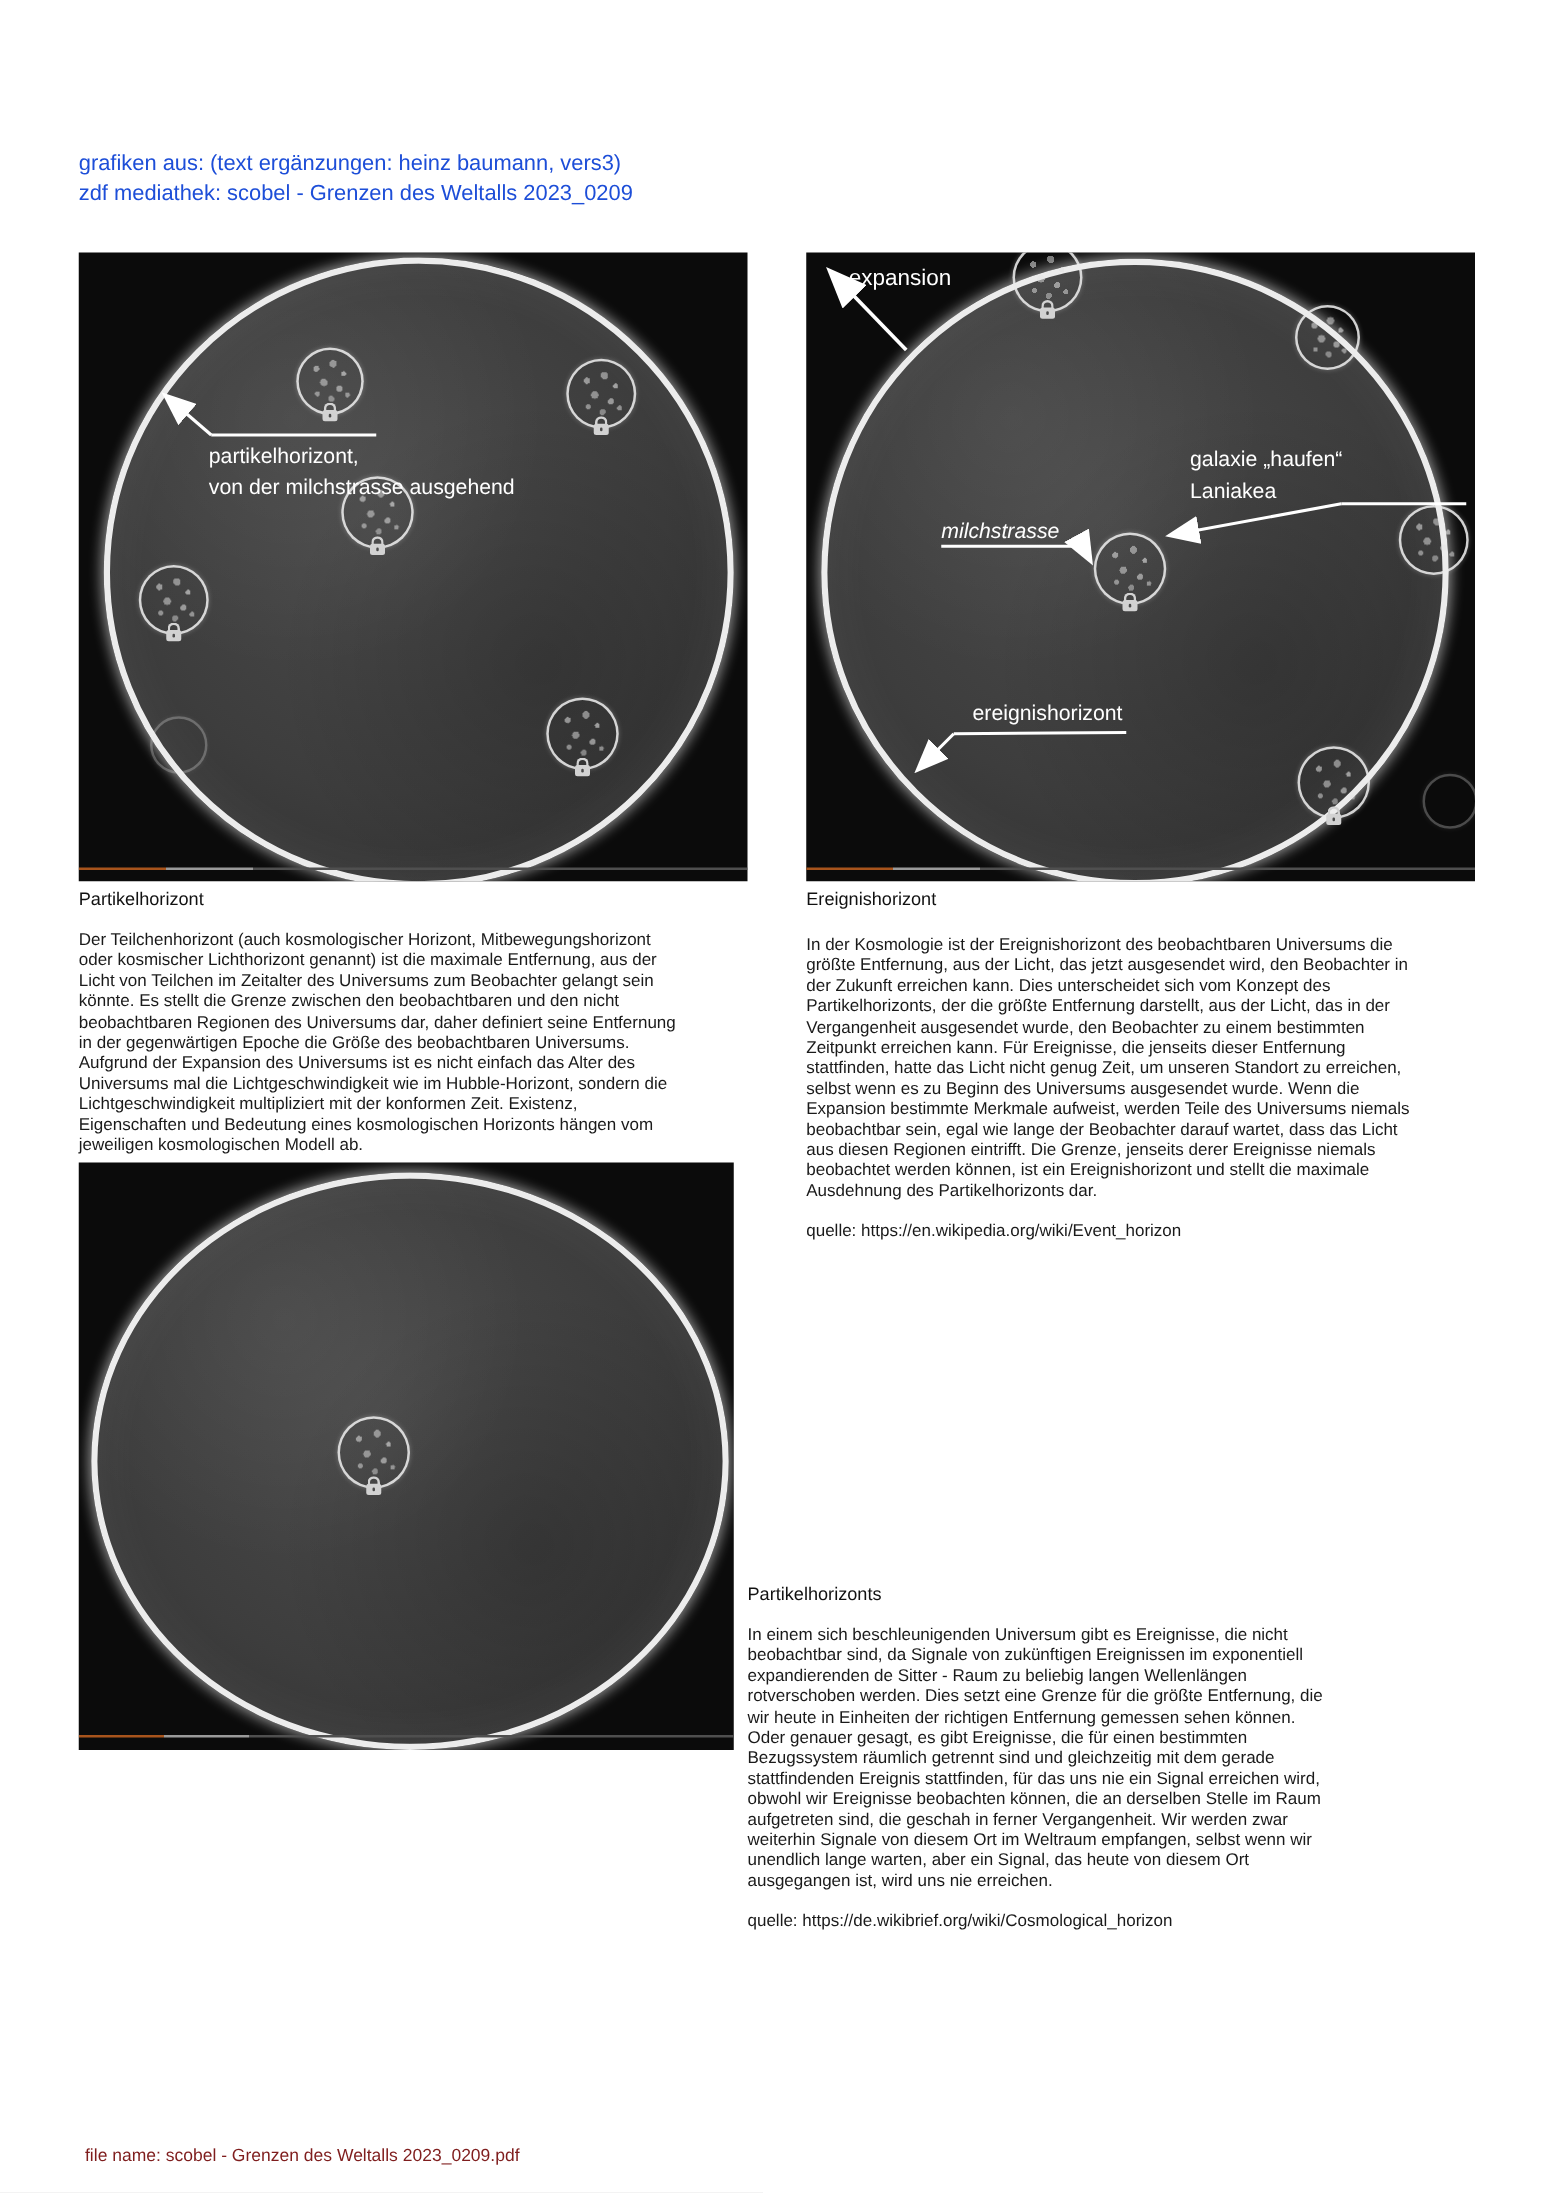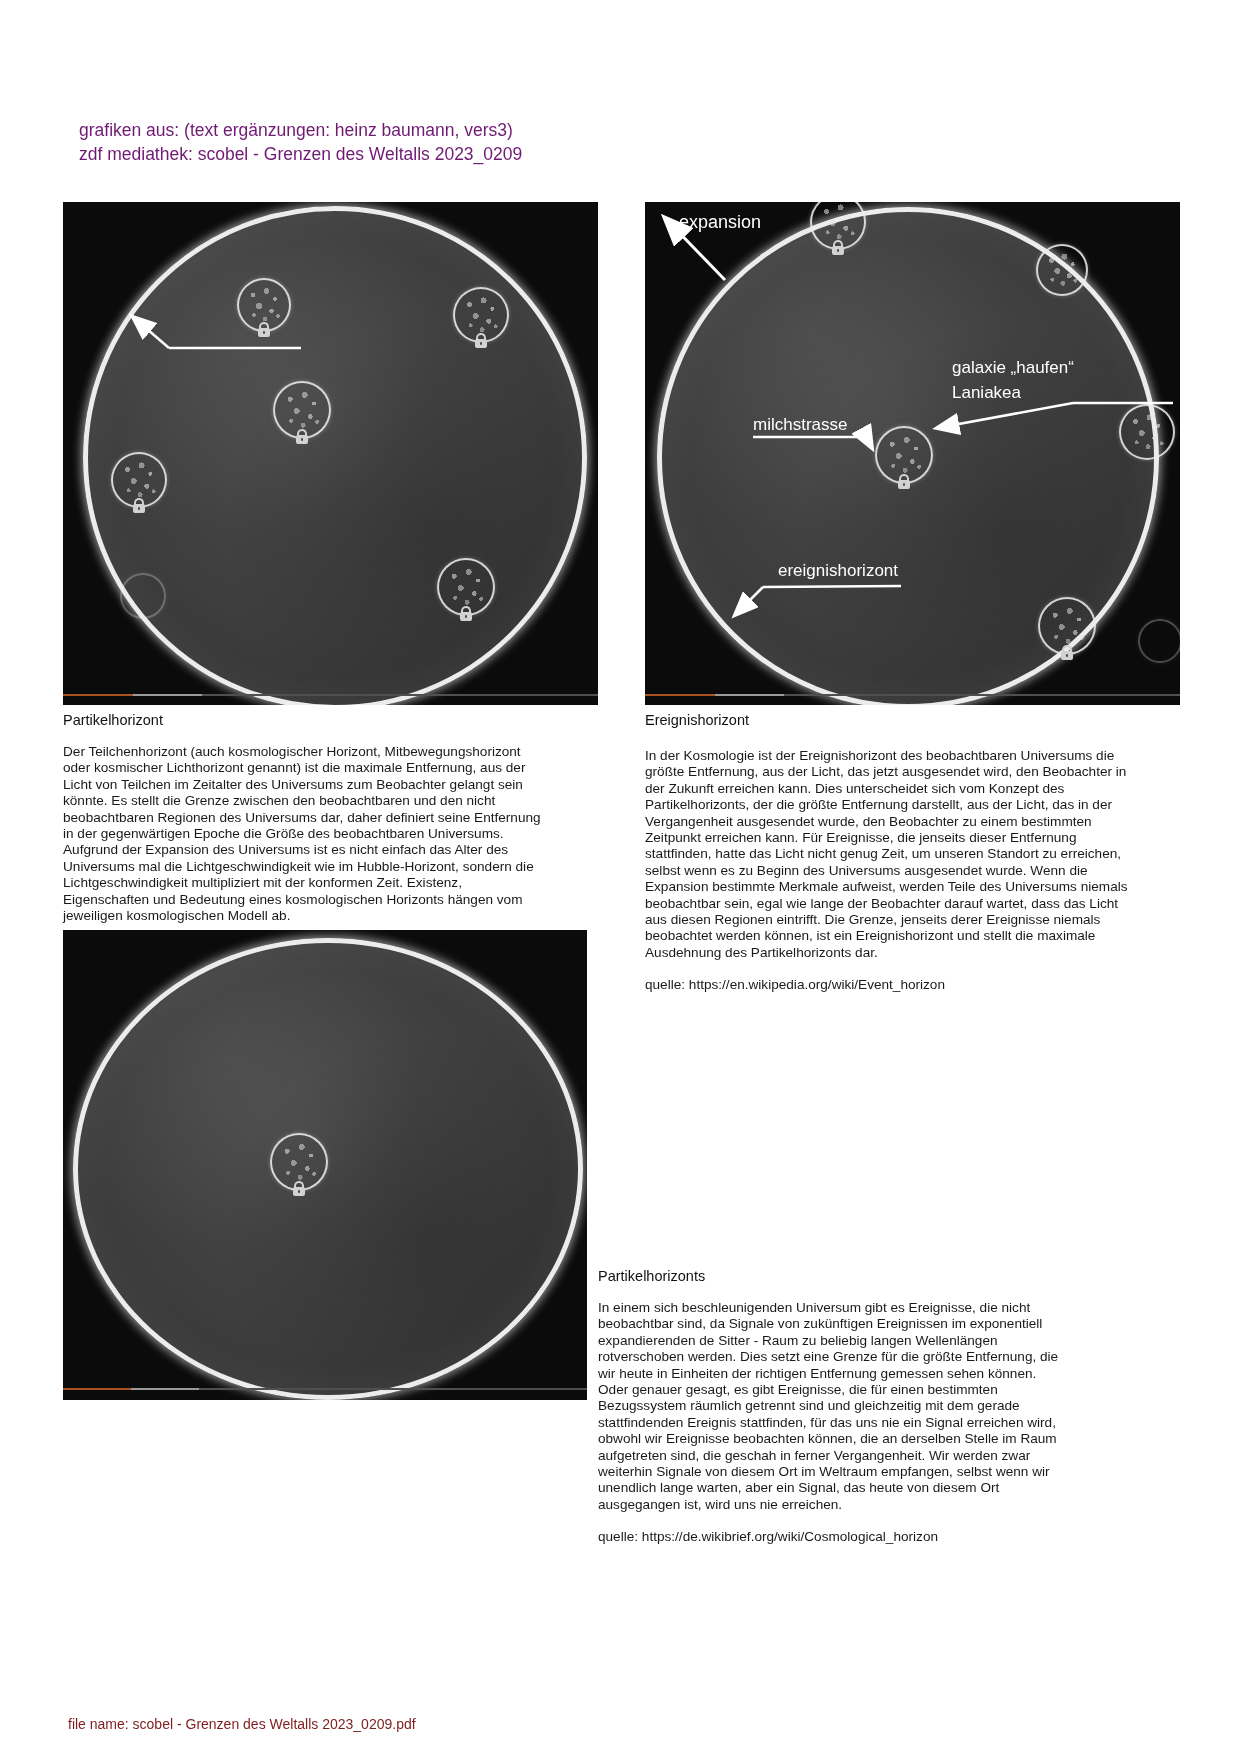--- a/index.html
+++ b/index.html
@@ -1,19 +1,19 @@
 <!DOCTYPE html>
 <html><head>
 <meta charset="utf-8">
 <style>
   html,body{margin:0;padding:0;background:#e9e9e9;}
   .page{position:relative;width:1240px;height:1754px;background:#ffffff;overflow:hidden;
         font-family:"Liberation Sans","DejaVu Sans",sans-serif;color:#1a1a1a;}
 
-  .hdr{position:absolute;left:63px;top:118px;font-size:17.5px;line-height:1.38;color:#701a75;white-space:pre-line;margin-left:16px;}
+  .hdr{position:absolute;left:63px;top:118px;font-size:17.5px;line-height:1.38;color:#1d4ed8;white-space:pre-line;}
   .ftr{position:absolute;left:68px;top:1716px;font-size:14px;color:#7f1d1d;}
 
   
   .fig{position:absolute;background:#0b0b0b;overflow:hidden;}
   .horizon-circle{position:absolute;border-radius:50%;
       border:5px solid #ececec;
       box-shadow:0 0 10px 2px rgba(255,255,255,.55), inset 0 0 40px rgba(255,255,255,.07);
       background:
         radial-gradient(circle at 30% 25%, rgba(255,255,255,.06), transparent 40%),
         radial-gradient(circle at 70% 65%, rgba(0,0,0,.18), transparent 45%),
@@ -74,20 +74,24 @@
 
     <svg width="535" height="503">
       <defs>
         <marker id="ah1" markerWidth="11" markerHeight="9" refX="9" refY="4.5" orient="auto">
           <polygon points="0,0 11,4.5 0,9" fill="#ffffff"></polygon>
         </marker>
       </defs>
       <line x1="238" y1="146" x2="106" y2="146" stroke="#fff" stroke-width="2.5"></line>
       <line x1="106" y1="146" x2="70" y2="115" stroke="#fff" stroke-width="2.5" marker-end="url(#ah1)"></line>
     </svg>
+    <div class="figlabel" style="left:104px;top:150px;">
+      <div>partikelhorizont,</div>
+      <div>von der milchstrasse ausgehend</div>
+    </div>
 
     <div class="progress" style="bottom:9px;"></div>
   </div>
 
   <div class="fig" style="left:645px;top:202px;width:535px;height:503px;">
     <div class="horizon-circle" style="left:12px;top:5px;width:492px;height:492px;"></div>
 
     <div class="cluster" style="left:165px;top:-8px;width:52px;height:52px;">
         <span class="lock"></span>
       </div>
@@ -114,21 +118,21 @@
       <line x1="221" y1="235" x2="227" y2="246" stroke="#fff" stroke-width="2.5" marker-end="url(#ah2)"></line>
       <line x1="256" y1="384" x2="118" y2="385" stroke="#fff" stroke-width="2.5"></line>
       <line x1="118" y1="385" x2="90" y2="413" stroke="#fff" stroke-width="2.5" marker-end="url(#ah2)"></line>
     </svg>
 
     <div class="figlabel" style="left:34px;top:8px;font-size:18px;">expansion</div>
     <div class="figlabel" style="left:307px;top:153px;">
       <div>galaxie „haufen“</div>
       <div>Laniakea</div>
     </div>
-    <div class="figlabel" style="left:108px;top:210px;">milchstrasse</div>
+    <div class="figlabel" style="left:108px;top:210px;font-style:italic;">milchstrasse</div>
     <div class="figlabel" style="left:133px;top:356px;">ereignishorizont</div>
 
     <div class="progress" style="bottom:9px;"></div>
   </div>
 
   <div class="sec-h" style="left:63px;top:712px;text-align:right;">Partikelhorizont</div>
   <div class="sec-b" style="left:63px;top:744px;width:488px;">
     <span>Der Teilchenhorizont (auch kosmologischer Horizont, Mitbewegungshorizont oder kosmischer Lichthorizont genannt) ist die maximale Entfernung, aus der Licht von Teilchen im Zeitalter des Universums zum Beobachter gelangt sein könnte. Es stellt die Grenze zwischen den beobachtbaren und den nicht beobachtbaren Regionen des Universums dar, daher definiert seine Entfernung in der gegenwärtigen Epoche die Größe des beobachtbaren Universums. Aufgrund der Expansion des Universums ist es nicht einfach das Alter des Universums mal die Lichtgeschwindigkeit wie im Hubble-Horizont, sondern die Lichtgeschwindigkeit multipliziert mit der konformen Zeit. Existenz, Eigenschaften und Bedeutung eines kosmologischen Horizonts hängen vom jeweiligen kosmologischen Modell ab.</span>
     <span class="src">quelle: https://de.wikibrief.org/wiki/Cosmological_horizon</span>
   </div>

